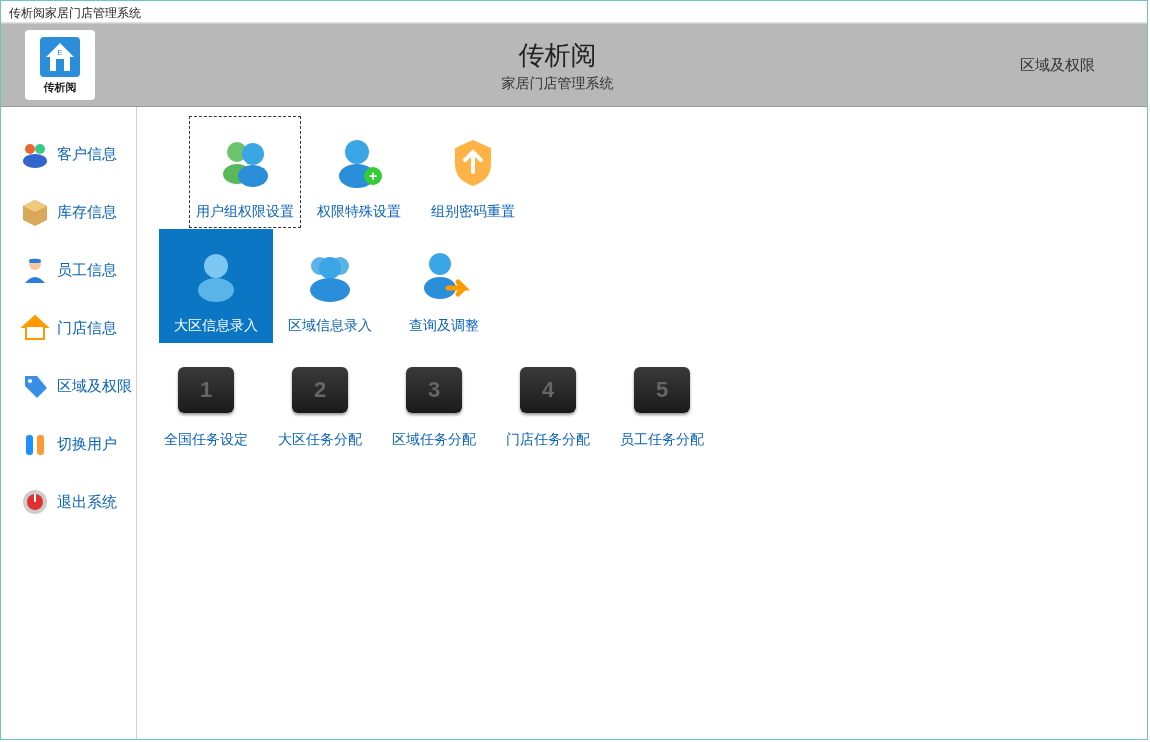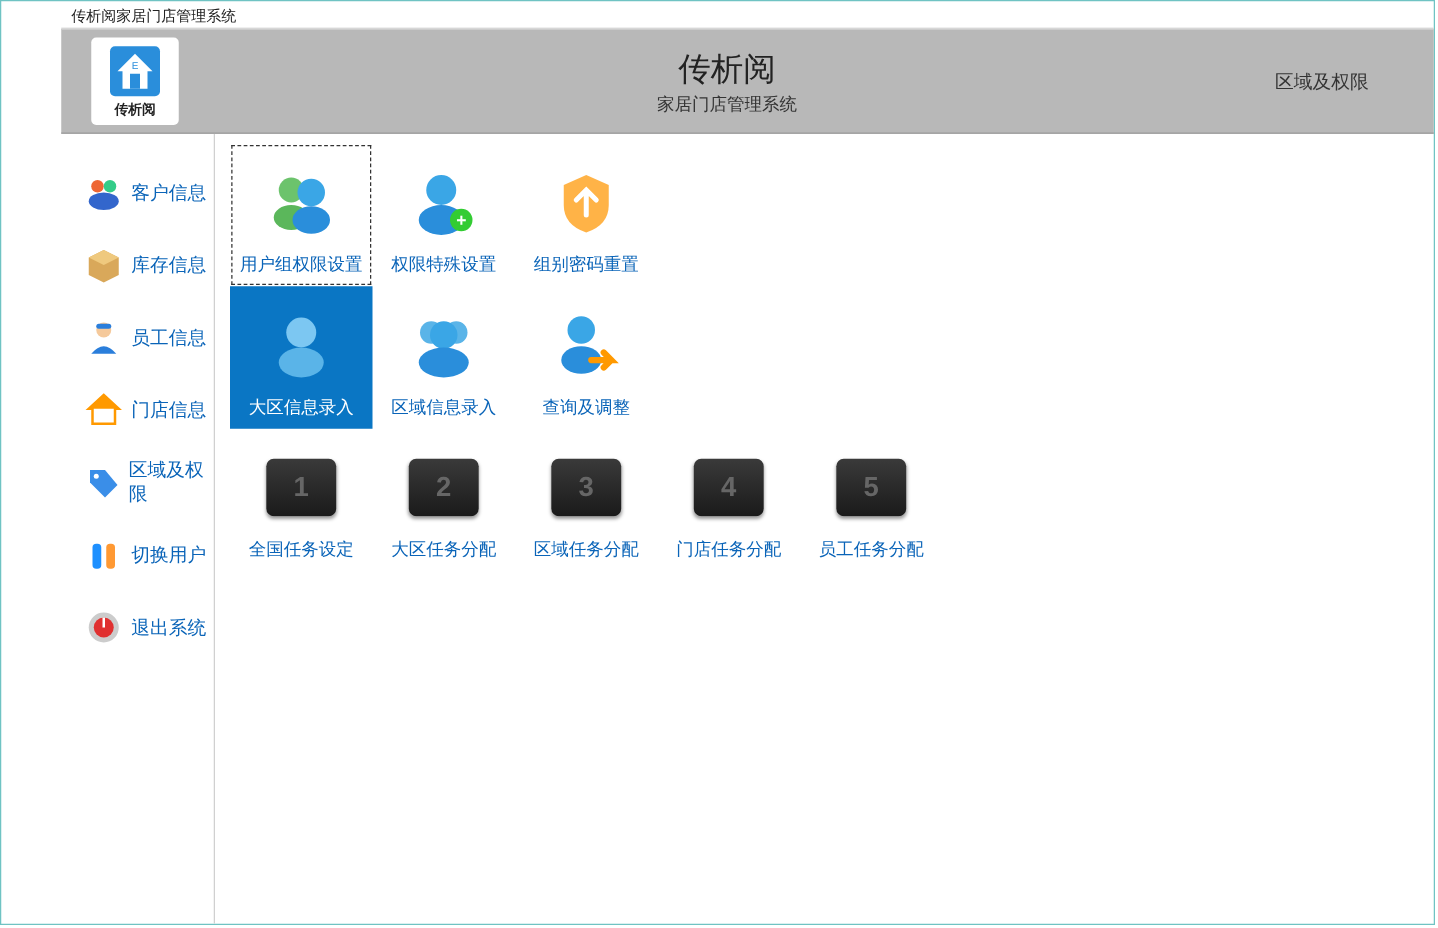--- a/index.html
+++ b/index.html
@@ -8,21 +8,20 @@
     background: #ffffff;
     width: 1150px;
     height: 742px;
   }
   .window {
     border: 1px solid #6fc3c3;
     width: 1148px;
     height: 740px;
     display: flex;
     flex-direction: column;
-    padding-left: 48px;
   }
   .titlebar {
     height: 22px;
     font-size: 12px;
     padding: 4px 8px;
     color: #222;
     border-bottom: 1px solid #e0e0e0;
   }
   .header {
     height: 84px;
@@ -57,21 +56,21 @@
     font-size: 15px;
     color: #333;
     margin-right: 40px;
   }
   .content {
     flex: 1;
     display: flex;
     overflow: hidden;
   }
   .sidebar {
-    width: 123px;
+    width: 136px;
     border-right: 1px solid #d0d0d0;
     padding-top: 18px;
   }
   .sidebar-item {
     display: flex;
     align-items: center;
     height: 58px;
     padding-left: 18px;
     cursor: pointer;
     font-size: 15px;
@@ -109,24 +108,26 @@
     width: 70px;
     height: 70px;
     display:flex;
     align-items:center;
     justify-content:center;
     margin-bottom: 6px;
   }
   .tile.focus {
     outline: 1px dashed #333;
     outline-offset: -2px;
+    margin-left: 39px;
   }
   .tile.selected {
     background: #0a76c4;
     color: #ffffff;
+    margin-left: 10px;
   }
   .num-tile {
     width: 56px; height:46px;
     background: linear-gradient(#3a3a3a,#1a1a1a);
     border-radius: 6px;
     display:flex; align-items:center; justify-content:center;
     color:#666; font-size:22px; font-weight:bold;
     box-shadow: 0 2px 3px rgba(0,0,0,0.4);
   }
 </style>

